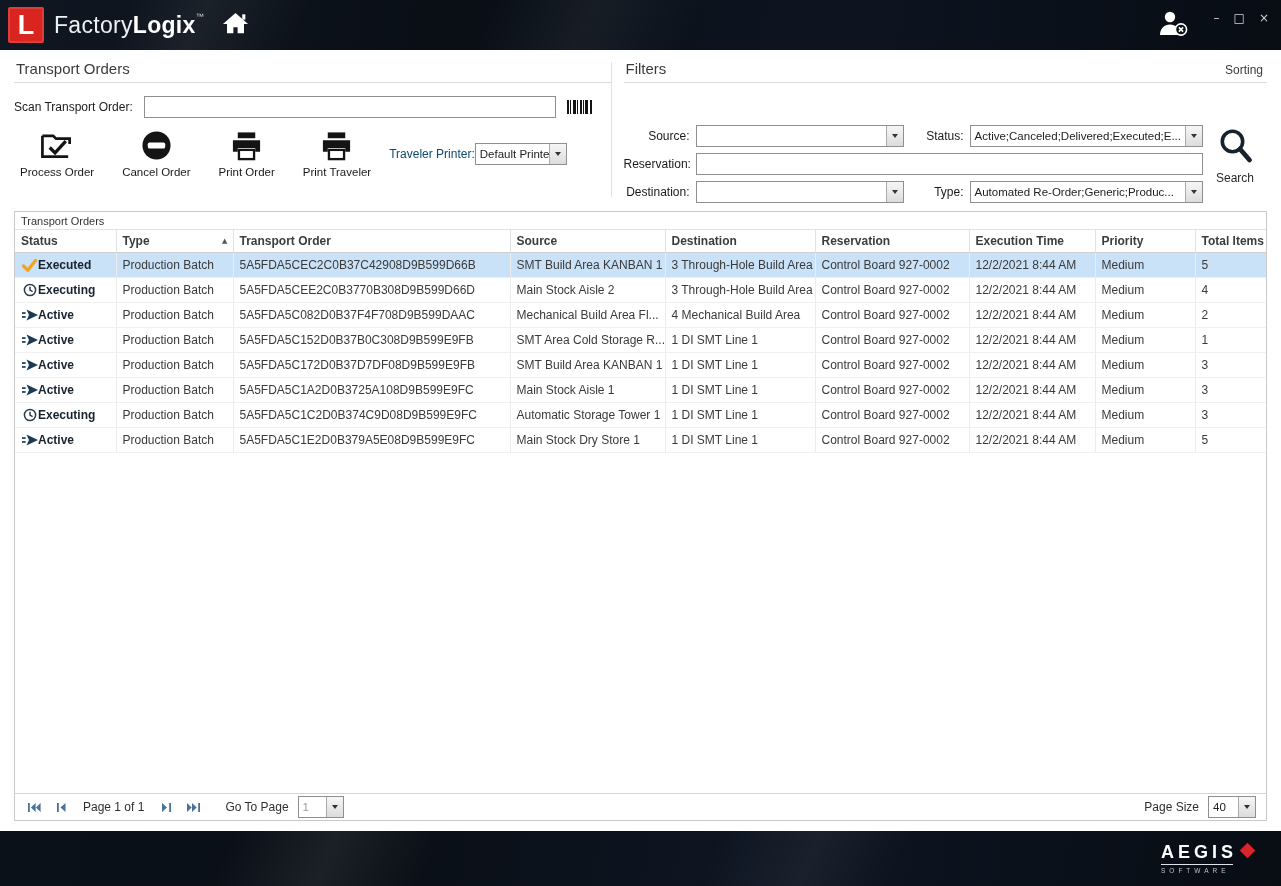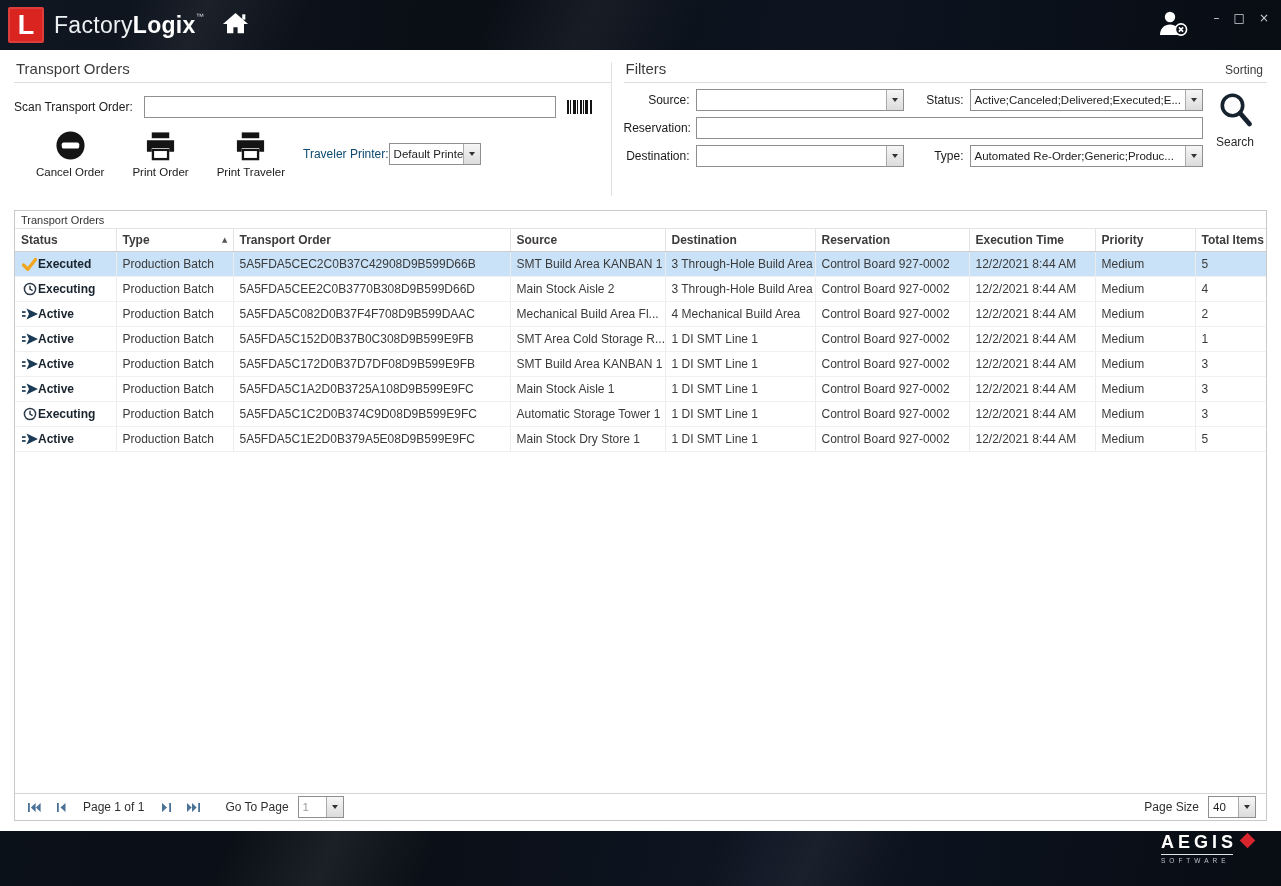--- a/index.html
+++ b/index.html
@@ -25,21 +25,21 @@
   .tb-spacer { flex:1; }
   .user-btn { z-index:1; cursor:pointer; margin-right:26px; display:flex; align-items:center; }
   .win-controls { display:flex; align-items:flex-start; gap:14px; z-index:1; margin-top:-14px; }
   .winbtn { color:#cdd3da; font-size:12px; line-height:12px; cursor:pointer; font-family:"DejaVu Sans",sans-serif; }
 
   
   .content { flex:1; display:flex; flex-direction:column; padding:6px 14px 10px; background:#fff; min-height:0; }
   .top-panels { display:flex; flex:0 0 146px; }
   .panel-left { width:598px; display:flex; flex-direction:column; }
   .vsep { width:1px; background:#e1e1e1; margin:6px 0; }
-  .panel-right { flex:1; padding-left:12px; display:flex; flex-direction:column; }
+  .panel-right { flex:1; padding-left:12px; display:flex; flex-direction:column;gap:36px; }
   .panel-header { display:flex; justify-content:space-between; align-items:flex-end;
     border-bottom:1px solid #dcdcdc; padding:4px 2px 5px; }
   .panel-title { font-size:15px; color:#3c3c3c; }
   .sorting-label { font-size:12px; color:#3c3c3c; padding-right:2px; cursor:pointer; }
 
   .scan-row { display:flex; align-items:center; margin-top:13px; }
   .scan-row .lab { font-size:12px; color:#1a1a1a; width:130px; flex:0 0 130px; }
   .scan-input { width:412px; height:22px; border:1px solid #8f8f8f; font-size:12px; padding:0 4px;
     font-family:"Liberation Sans",sans-serif; }
   .barcode { margin-left:11px; display:flex; }
@@ -101,21 +101,21 @@
   .goto-combo .combo-text { color:#9b9b9b; }
   .pg-spacer { flex:1; }
   .pagesize-combo { width:48px; }
 
   
   .footer { height:55px; flex:0 0 55px; position:relative; overflow:hidden;
     background:linear-gradient(100deg,#0b1119 0%,#0a0f16 30%,#0e1522 60%,#080d14 100%); }
   .footer::before { content:""; position:absolute; inset:0; pointer-events:none;
     background:linear-gradient(115deg,transparent 18%,rgba(255,255,255,.07) 26%,transparent 34%),
                linear-gradient(115deg,transparent 55%,rgba(255,255,255,.05) 63%,transparent 70%); }
-  .aegis { position:absolute; right:28px; top:1px; z-index:1; }
+  .aegis { position:absolute; right:28px; top:11px; z-index:1; }
   .aegis-top { display:flex; align-items:center; }
   .aegis-name { color:#fff; font-weight:bold; font-size:18px; letter-spacing:4px; }
   .diamond { width:11px; height:11px; background:#d8242c; transform:rotate(45deg); margin-left:5px; margin-top:-4px; }
   .aegis-line { height:1px; background:#dfe4e9; margin:1px 0 2px; width:72px; }
   .aegis-sub { color:#b9c2cc; font-size:6.5px; letter-spacing:4px; }
 </style>
 </head>
 <body>
 
 <div class="window">
@@ -169,20 +169,30 @@
                 <rect x="6" width="3" height="14"></rect>
               <rect x="10" width="1" height="14"></rect>
                 <rect x="13" width="2" height="14"></rect>
                 <rect x="16" width="1" height="14"></rect>
               <rect x="18" width="3" height="14"></rect>
                 <rect x="23" width="2" height="14"></rect>
             </svg>
           </span>
         </div>
         <div class="toolbar-row">
+          <div class="tool-button">
+            <span class="ticon">
+              <svg width="35" height="30" viewBox="0 0 36 30">
+                <path d="M2.5 4.5 h11 l3 3 h14 v5.5" fill="none" stroke="#141414" stroke-width="2.8"></path>
+                <path d="M2.5 4.5 v21.5 h26.5" fill="none" stroke="#141414" stroke-width="2.8"></path>
+                <path d="M10 16.5 l5.5 5.5 l11 -12" fill="none" stroke="#141414" stroke-width="3.4"></path>
+              </svg>
+            </span>
+            <span>Process Order</span>
+          </div>
           <div class="tb-gap"></div>
           <div class="tool-button">
             <span class="ticon">
               <svg width="31" height="31" viewBox="0 0 32 32">
                 <circle cx="16" cy="16" r="14.5" fill="#141414"></circle>
                 <rect x="7" y="12.8" width="18" height="6.4" rx="2" fill="#fff"></rect>
               </svg>
             </span>
             <span>Cancel Order</span>
           </div>

